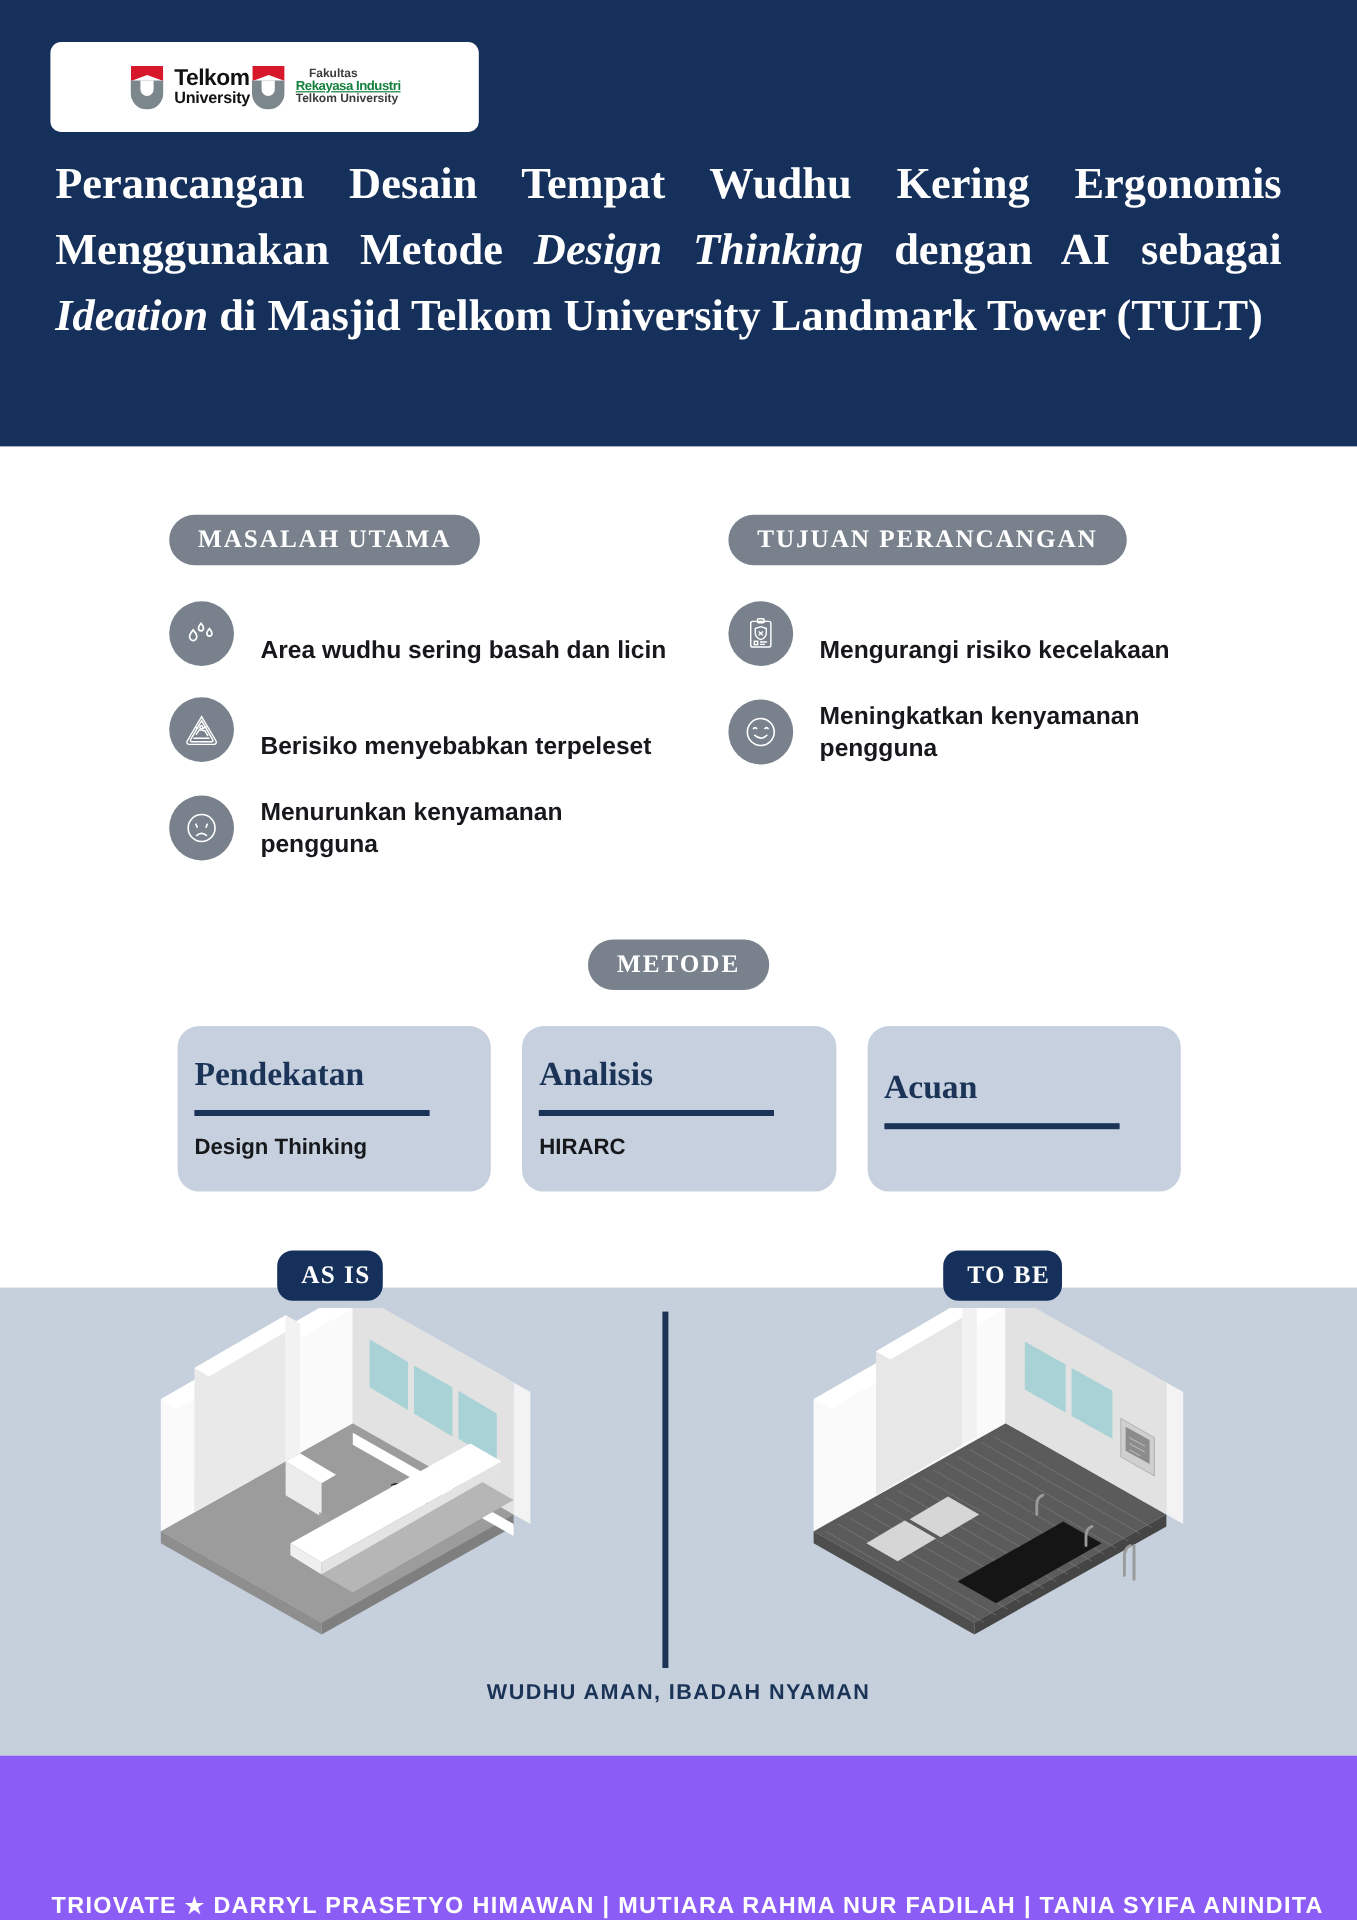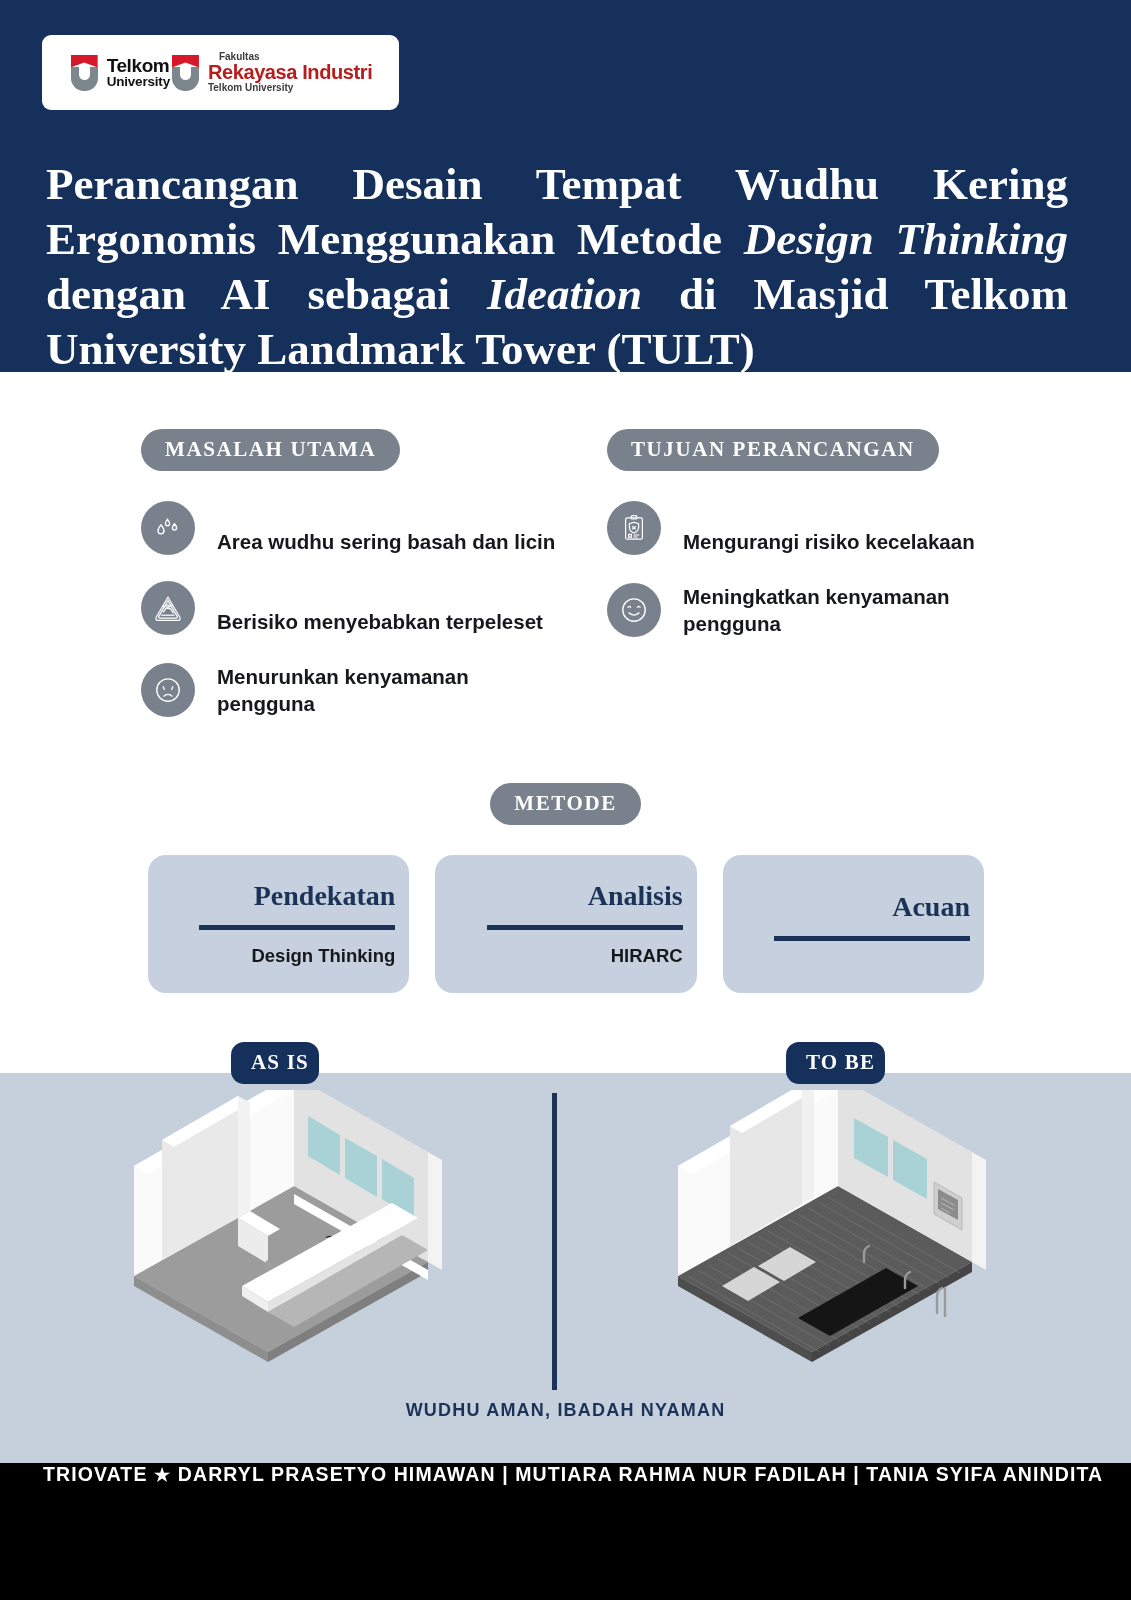--- a/index.html
+++ b/index.html
@@ -55,35 +55,34 @@
     position: absolute; left: 8px; top: 0;
     width: 11px; height: 13px;
     background: #ffffff;
     border-radius: 0 0 6px 6px;
   }
   .logo-txt1 { line-height: 1.02; }
   .logo-txt1 .l1 { font-size: 19px; font-weight: bold; color: #111; letter-spacing: -0.4px; }
   .logo-txt1 .l2 { font-size: 13.5px; font-weight: bold; color: #111; letter-spacing: -0.2px; }
   .logo-txt2 { line-height: 1.03; }
   .logo-txt2 .f1 { font-size: 10px; font-weight: bold; color: #3B3B3B; padding-left: 11px; }
-  .logo-txt2 .f2 { font-size: 20px; font-weight: bold; color: #b91c1c; letter-spacing: -0.4px; }
+  .logo-txt2 .f2 { font-size: 11px; font-weight: bold; color: #15803d; letter-spacing: -0.4px; text-decoration: underline; }
   .logo-txt2 .f3 { font-size: 10px; font-weight: bold; color: #3B3B3B; }
 
   .poster-title {
     position: absolute;
     left: 46px; top: 126px;
     width: 1022px;
     font-family: "Liberation Serif", serif;
     font-weight: bold;
-    font-size: 45px;
+    font-size: 37px;
     line-height: 55px;
     color: #ffffff;
     text-align: justify;
     text-align-last: left;
-    margin-top: 31px;
   }
   .poster-title i { font-style: italic; }
 
   
   .pill {
     display: inline-block;
     background: #79828C;
     color: #ffffff;
     border-radius: 22px;
     font-family: "Liberation Serif", serif;
@@ -133,21 +132,21 @@
     display: flex;
     gap: 26px;
   }
   .method-card {
     flex: 1;
     background: #C6D0DE;
     border-radius: 18px;
     height: 138px;
     display: flex;
     flex-direction: column;
-    align-items: flex-end;
+    align-items: flex-start;
     justify-content: center;
     padding: 16px 14px;
     box-sizing: border-box;
   }
   .method-title {
     font-family: "Liberation Serif", serif;
     font-weight: bold;
     font-size: 28px;
     color: #1B3357;
     line-height: 1.05;
@@ -210,23 +209,23 @@
 
   .scene { position: absolute; }
   .scene svg { display: block; }
 
   
   .footer {
     position: absolute;
     left: 0; top: 1463px;
     width: 1131px;
     height: 137px;
-    background: #000000;
+    background: #8b5cf6;
     display: flex;
-    align-items: flex-start;
+    align-items: flex-end;
   }
   .footer-text {
     padding-left: 43px;
     color: #ffffff;
     font-size: 19.5px;
     font-weight: bold;
     letter-spacing: 1.1px;
     white-space: nowrap;
   }
   .footer-star { font-size: 18px; }

